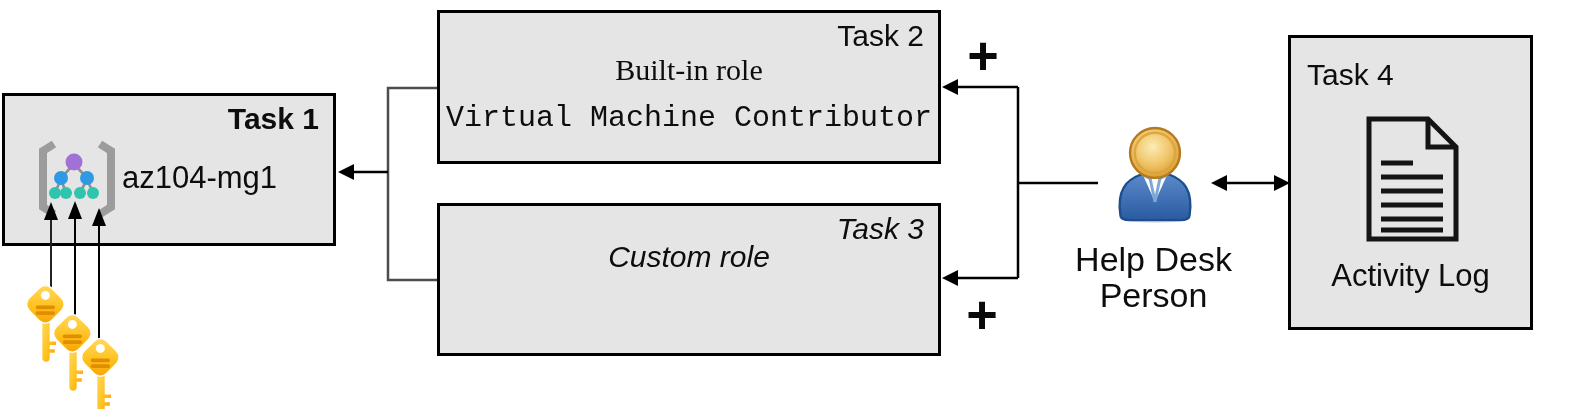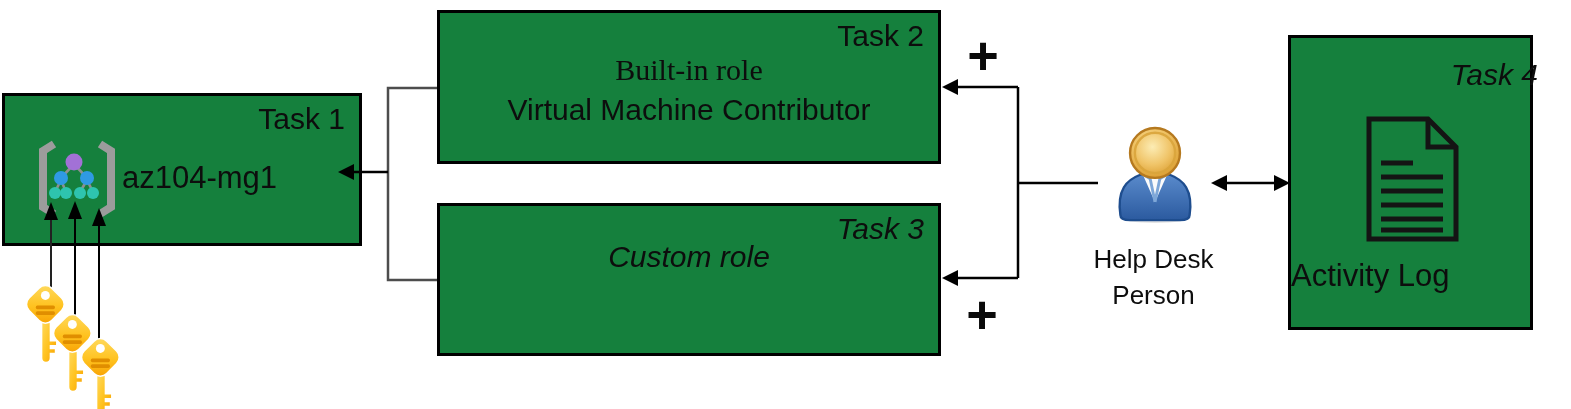--- a/index.html
+++ b/index.html
@@ -1,54 +1,54 @@
 <!DOCTYPE html>
 <html><head>
 <meta charset="utf-8">
 <style>
   html,body { margin:0; padding:0; background:#ffffff; }
   .canvas {
     position:relative; width:1571px; height:409px; background:#ffffff;
     font-family:"Liberation Sans", sans-serif; overflow:hidden; color:#111;
   }
   .box {
-    position:absolute; background:#15803d; border:3px solid #000000;
+    position:absolute; background:#e5e5e5; border:3px solid #000000;
     box-sizing:border-box;
   }
   .badge {
     position:absolute; top:6px; right:14px; font-size:30px; color:#0d0d0d;
     white-space:nowrap;
   }
   .badge-center {
-    position:absolute; top:20px; left:8px; width:100%; text-align:right;
-    font-size:30px; color:#0d0d0d;font-style:italic;
+    position:absolute; top:20px; left:16px; width:100%; text-align:left;
+    font-size:30px; color:#0d0d0d;
   }
   .center-line {
     position:absolute; left:0; width:100%; text-align:center; font-size:30px;
     color:#0d0d0d; white-space:nowrap;
   }
   .overlay { position:absolute; left:0; top:0; width:1571px; height:409px; }
   .icon-abs { position:absolute; }
   .plus {
     position:absolute; font-size:54px; font-weight:700; color:#0a0a0a;
     line-height:54px; width:60px; text-align:center;
   }
   .person-label {
     position:absolute; left:1056px; top:241px; width:195px; text-align:center;
-    font-size:26px; line-height:36px; color:#0d0d0d;
+    font-size:34px; line-height:36px; color:#0d0d0d;
   }
   .task1-row { position:absolute; left:122px; top:160px; font-size:31px; color:#0d0d0d;text-align:right; }
-  .actlog-label { position:absolute; top:220px; left:0; width:100%; font-size:31px; color:#0d0d0d; }
+  .actlog-label { position:absolute; top:220px; left:0; width:100%; text-align:center; font-size:31px; color:#0d0d0d; }
 </style>
 </head>
 <body>
 
 <div class="canvas">
 
-  <div class="box" style="left:2px; top:93px; width:360px; height:153px;">
+  <div class="box" style="left:2px; top:93px; width:334px; height:153px;font-weight:bold;">
     <span class="badge">Task 1</span>
   </div>
 
   <svg class="icon-abs" style="left:38px; top:140px;" width="78" height="78" viewBox="0 0 78 78">
     <path d="M16 4 L5 11 L5 67 L16 74" fill="none" stroke="#9c9c9c" stroke-width="8" stroke-linejoin="miter"></path>
     <path d="M62 4 L73 11 L73 67 L62 74" fill="none" stroke="#9c9c9c" stroke-width="8" stroke-linejoin="miter"></path>
     <g stroke="#8f8f8f" stroke-width="2.6">
       <line x1="36" y1="24" x2="23" y2="38"></line>
       <line x1="36" y1="24" x2="49" y2="38"></line>
       <line x1="23" y1="40" x2="17" y2="52"></line>
@@ -62,21 +62,21 @@
     <circle cx="17" cy="53" r="6" fill="#2ec4ae"></circle>
     <circle cx="28" cy="53" r="6" fill="#2ec4ae"></circle>
     <circle cx="42" cy="53" r="6" fill="#2ec4ae"></circle>
     <circle cx="55" cy="53" r="6" fill="#2ec4ae"></circle>
   </svg>
   <span class="task1-row">az104-mg1</span>
 
   <div class="box" style="left:437px; top:10px; width:504px; height:154px;">
     <span class="badge">Task 2</span>
     <span class="center-line" style="top:40px;font-family:Liberation Serif, serif;">Built-in role</span>
-    <span class="center-line" style="top:80px;">Virtual Machine Contributor</span>
+    <span class="center-line" style="top:88px;font-family:Liberation Mono, monospace;">Virtual Machine Contributor</span>
   </div>
 
   <div class="box" style="left:437px; top:203px; width:504px; height:153px;font-style:italic;">
     <span class="badge">Task 3</span>
     <span class="center-line" style="top:34px;text-align:center;">Custom role</span>
   </div>
 
   <div class="box" style="left:1288px; top:35px; width:245px; height:295px;">
     <span class="badge-center">Task 4</span>
     <span class="actlog-label">Activity Log</span>

